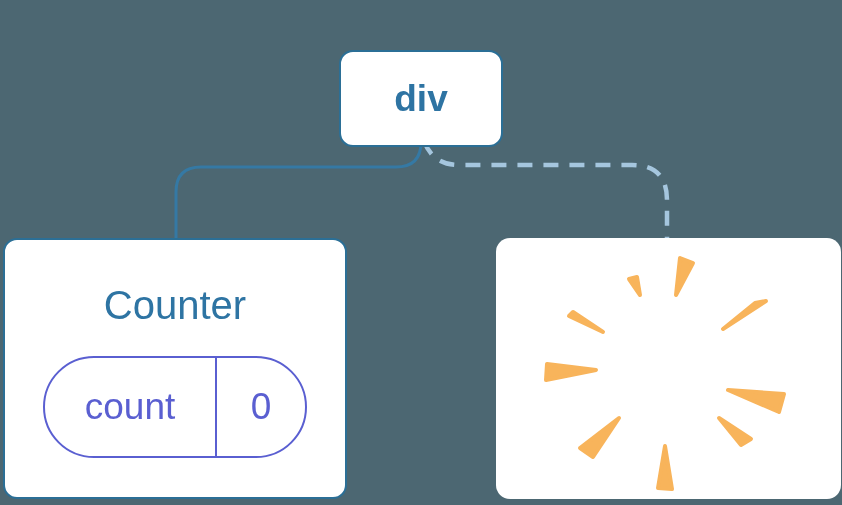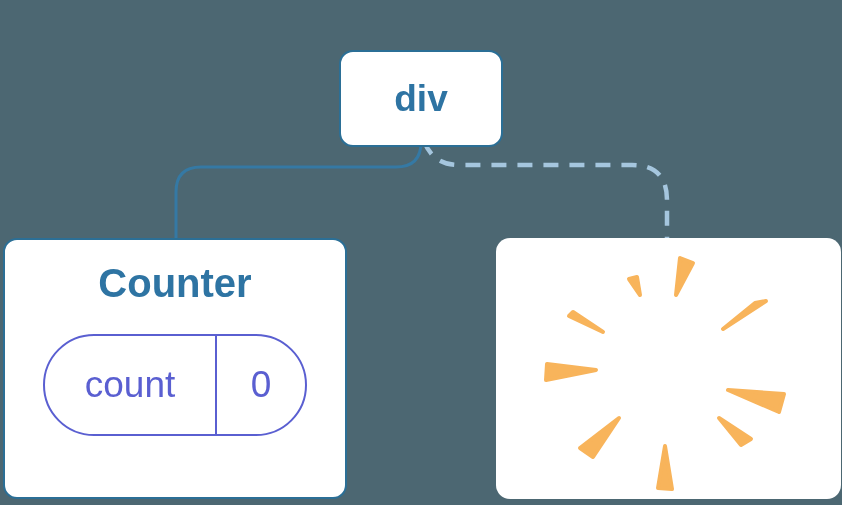--- a/index.html
+++ b/index.html
@@ -62,23 +62,23 @@
     background: var(--card-background);
     border-radius: 14px;
   }
   .card-counter {
     left: 3px;
     width: 344px;
     border: 2px solid var(--node-border);
     text-align: center;
   }
   .counter-title {
-    margin-top: 19px;
+    margin-top: 41px;
     font-size: 40px;
-    font-weight: 700;
+    font-weight: 400;
     line-height: 1.2;
     color: var(--node-text);
   }
   .state-pill {
     margin: 27px auto 0;
     width: 264px; height: 102px;
     border: 2px solid var(--state-purple);
     border-radius: 51px;
     display: flex;
     overflow: hidden;

